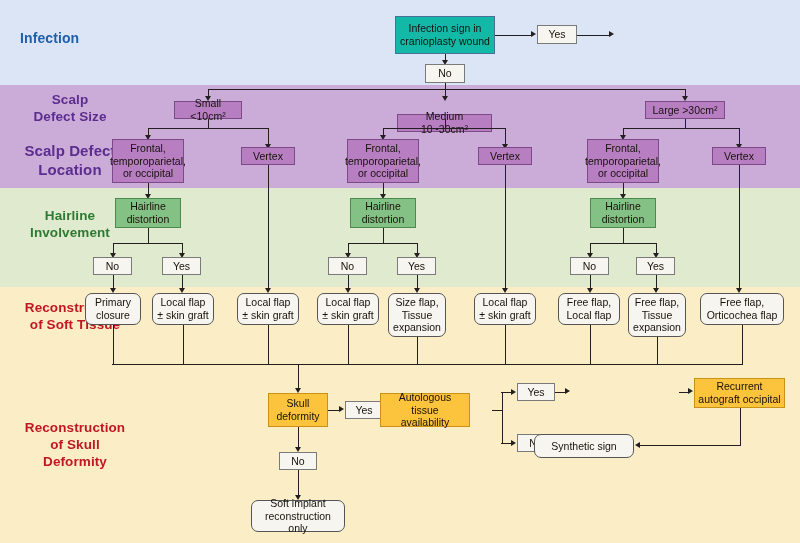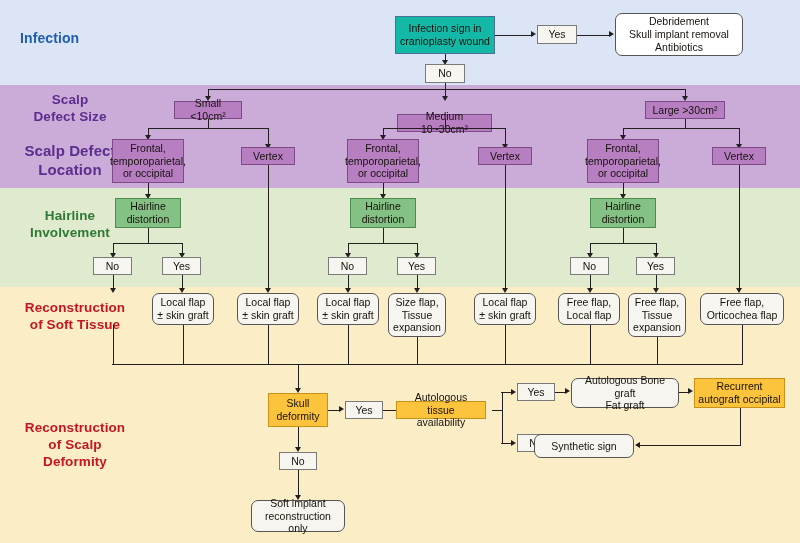--- a/index.html
+++ b/index.html
@@ -65,35 +65,32 @@
   <div class="section-title t-scalp-size">Scalp
 Defect Size</div>
   <div class="section-title t-infection">Infection</div>
   <div class="section-title t-scalp-loc">Scalp Defect
 Location</div>
   <div class="section-title t-hair">Hairline
 Involvement</div>
   <div class="section-title t-soft">Reconstruction
 of Soft Tissue</div>
   <div class="section-title t-skull">Reconstruction
-of Scalp
+of Skull
 Deformity</div>
 
   <div class="node blue" style="left:395px;top:16px;width:100px;height:38px;white-space:pre-line;">Infection sign in
 cranioplasty wound</div>
 
   <div class="ln lnh" style="left:495px;top:34.5px;width:38px;"></div>
   <div class="arw arw-r" style="left:531px;top:31px;"></div>
   <div class="node yn" style="left:537px;top:25px;width:40px;height:19px;">Yes</div>
 
   <div class="ln lnh" style="left:577px;top:34.5px;width:34px;"></div>
   <div class="arw arw-r" style="left:609px;top:31px;"></div>
-  <div class="node rounded white" style="left:615px;top:13px;width:128px;height:43px;white-space:pre-line;">Debridement
-Skull implant removal
-Antibiotics</div>
 
   <div class="ln lnv" style="left:444.5px;top:54px;height:9px;"></div>
   <div class="arw arw-d" style="left:441.5px;top:60px;"></div>
   <div class="node yn" style="left:425px;top:64px;width:40px;height:19px;">No</div>
 
   <div class="ln lnv" style="left:444.5px;top:83px;height:7px;"></div>
   <div class="ln lnh" style="left:208px;top:89px;width:477px;"></div>
   <div class="ln lnv" style="left:207.5px;top:89px;height:9px;"></div>
   <div class="arw arw-d" style="left:204.5px;top:96px;"></div>
   <div class="ln lnv" style="left:444.5px;top:89px;height:9px;"></div>
@@ -195,20 +192,22 @@
   <div class="arw arw-d" style="left:178.5px;top:288px;"></div>
   <div class="ln lnv" style="left:347.5px;top:275px;height:16px;"></div>
   <div class="arw arw-d" style="left:344.5px;top:288px;"></div>
   <div class="ln lnv" style="left:416.5px;top:275px;height:16px;"></div>
   <div class="arw arw-d" style="left:413.5px;top:288px;"></div>
   <div class="ln lnv" style="left:589.5px;top:275px;height:16px;"></div>
   <div class="arw arw-d" style="left:586.5px;top:288px;"></div>
   <div class="ln lnv" style="left:655.5px;top:275px;height:16px;"></div>
   <div class="arw arw-d" style="left:652.5px;top:288px;"></div>
 
+  <div class="node rounded" style="left:85px;top:293px;width:56px;height:32px;white-space:pre-line;">Primary
+closure</div>
   <div class="node rounded" style="left:152px;top:293px;width:62px;height:32px;white-space:pre-line;">Local flap
 ± skin graft</div>
   <div class="node rounded" style="left:237px;top:293px;width:62px;height:32px;white-space:pre-line;">Local flap
 ± skin graft</div>
   <div class="node rounded" style="left:317px;top:293px;width:62px;height:32px;white-space:pre-line;">Local flap
 ± skin graft</div>
   <div class="node rounded" style="left:388px;top:293px;width:58px;height:44px;white-space:pre-line;">Size flap,
 Tissue
 expansion</div>
   <div class="node rounded" style="left:474px;top:293px;width:62px;height:32px;white-space:pre-line;">Local flap
@@ -237,36 +236,34 @@
 
   <div class="node gold" style="left:268px;top:393px;width:60px;height:34px;white-space:pre-line;">Skull
 deformity</div>
 
   <div class="ln lnh" style="left:328px;top:409.5px;width:13px;"></div>
   <div class="arw arw-r" style="left:339px;top:406px;"></div>
   <div class="node yn" style="left:345px;top:401px;width:38px;height:18px;">Yes</div>
   <div class="ln lnh" style="left:383px;top:409.5px;width:15px;"></div>
   <div class="arw arw-r" style="left:396px;top:406px;"></div>
 
-  <div class="node gold" style="left:396px;top:393px;width:90px;height:18px;white-space:pre-line;margin-top:8px;">Autologous tissue
+  <div class="node gold" style="left:380px;top:393px;width:90px;height:34px;white-space:pre-line;">Autologous tissue
 availability</div>
 
   <div class="ln lnh" style="left:492px;top:409.5px;width:10px;"></div>
   <div class="ln lnv" style="left:501.5px;top:392px;height:52px;"></div>
   <div class="ln lnh" style="left:501px;top:392px;width:12px;"></div>
   <div class="arw arw-r" style="left:511px;top:388.5px;"></div>
   <div class="node yn" style="left:517px;top:383px;width:38px;height:18px;">Yes</div>
   <div class="ln lnh" style="left:501px;top:443px;width:12px;"></div>
   <div class="arw arw-r" style="left:511px;top:439.5px;"></div>
   <div class="node yn" style="left:517px;top:434px;width:38px;height:18px;">No</div>
 
   <div class="ln lnh" style="left:555px;top:391.5px;width:12px;"></div>
   <div class="arw arw-r" style="left:565px;top:388px;"></div>
-  <div class="node rounded" style="left:571px;top:378px;width:108px;height:30px;white-space:pre-line;">Autologous Bone graft
-Fat graft</div>
 
   <div class="ln lnh" style="left:679px;top:391.5px;width:11px;"></div>
   <div class="arw arw-r" style="left:688px;top:388px;"></div>
   <div class="node gold" style="left:694px;top:378px;width:91px;height:30px;white-space:pre-line;">Recurrent
 autograft occipital</div>
 
   <div class="ln lnh" style="left:555px;top:443.5px;width:12px;"></div>
   <div class="arw arw-r" style="left:565px;top:440px;"></div>
   <div class="node rounded" style="left:534px;top:434px;width:100px;height:24px;">Synthetic sign</div>
 

